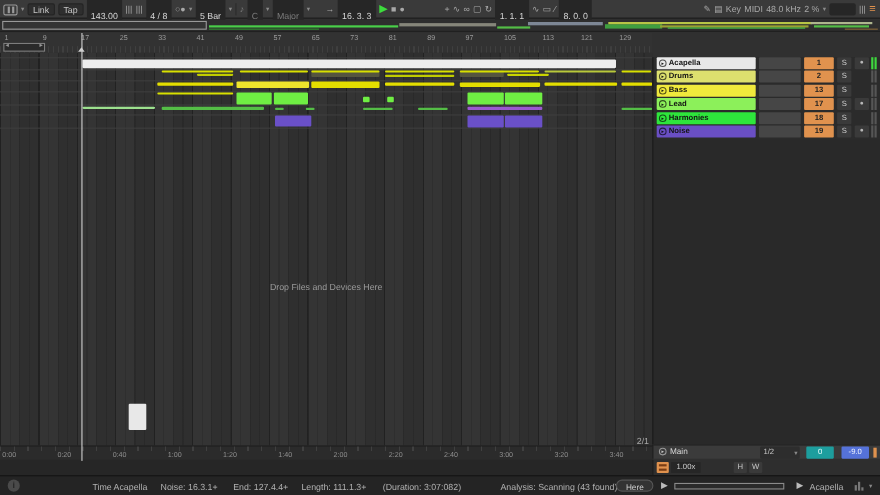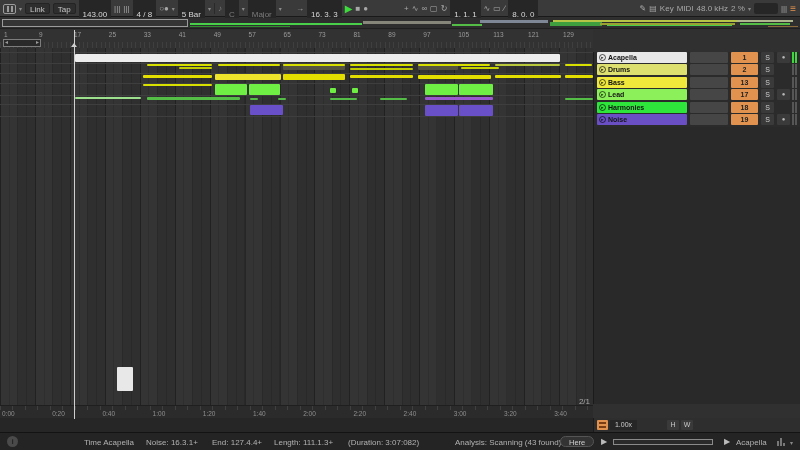--- a/index.html
+++ b/index.html
@@ -259,20 +259,21 @@
         <div class="clip" style="left: 250px; top: 50px; width: 8px; height: 2px; background: rgb(84, 189, 70); position: absolute;"></div>
         <div class="clip" style="left: 278px; top: 50px; width: 8px; height: 2px; background: rgb(84, 189, 70); position: absolute;"></div>
         <div class="clip" style="left: 330px; top: 50px; width: 27px; height: 2px; background: rgb(84, 189, 70); position: absolute;"></div>
         <div class="clip" style="left: 380px; top: 50px; width: 27px; height: 2px; background: rgb(84, 189, 70); position: absolute;"></div>
         <div class="clip" style="left: 425px; top: 49px; width: 68px; height: 3px; background: rgb(155, 89, 208); position: absolute;"></div>
         <div class="clip" style="left: 565px; top: 50px; width: 28px; height: 2px; background: rgb(84, 189, 70); position: absolute;"></div>
         <div class="clip" style="left: 250px; top: 57px; width: 33px; height: 10px; background: rgb(106, 80, 200); position: absolute;"></div>
         <div class="clip" style="left: 425px; top: 57px; width: 33px; height: 11px; background: rgb(106, 80, 200); position: absolute;"></div>
         <div class="clip" style="left: 459px; top: 57px; width: 34px; height: 11px; background: rgb(106, 80, 200); position: absolute;"></div>
       </div>
+    <div id="drop-text">Drop Files and Devices Here</div>
     <div id="ghost-clip"></div>
   </div>
   <div id="playhead"></div>
   <div id="playhead-marker"></div>
   <div id="grid-label">2/1</div>
 
   <div id="time-ruler">
     <div id="time-ticks"></div>
     <div id="time-labels">
         <div class="time-label" style="left: 2px;">0:00</div>
@@ -369,20 +370,30 @@
         <div class="t-solo">S</div>
         <div class="t-arm">●</div>
         <div class="t-meter">
           <div class="mbar"></div>
           <div class="mbar"></div>
         </div>
       </div>
     </div>
   <div id="right-empty"></div>
 
+  <div id="main-row">
+    <div id="main-name">
+      <span class="t-ic">▸</span>
+      <span id="main-label">Main</span>
+    </div>
+    <div id="main-grid"><span>1/2</span><span class="tb-caret">▾</span></div>
+    <div id="main-pan">0</div>
+    <div id="main-vol">-9.0</div>
+    <div id="main-meter"></div>
+  </div>
 
   <div id="speed-row">
     <span id="speed-icon"></span>
     <span id="speed-val">1.00x</span>
     <span id="h-btn">H</span>
     <span id="w-btn">W</span>
   </div>
 
   <div id="statusbar">
     <span id="info-icon">i</span>

